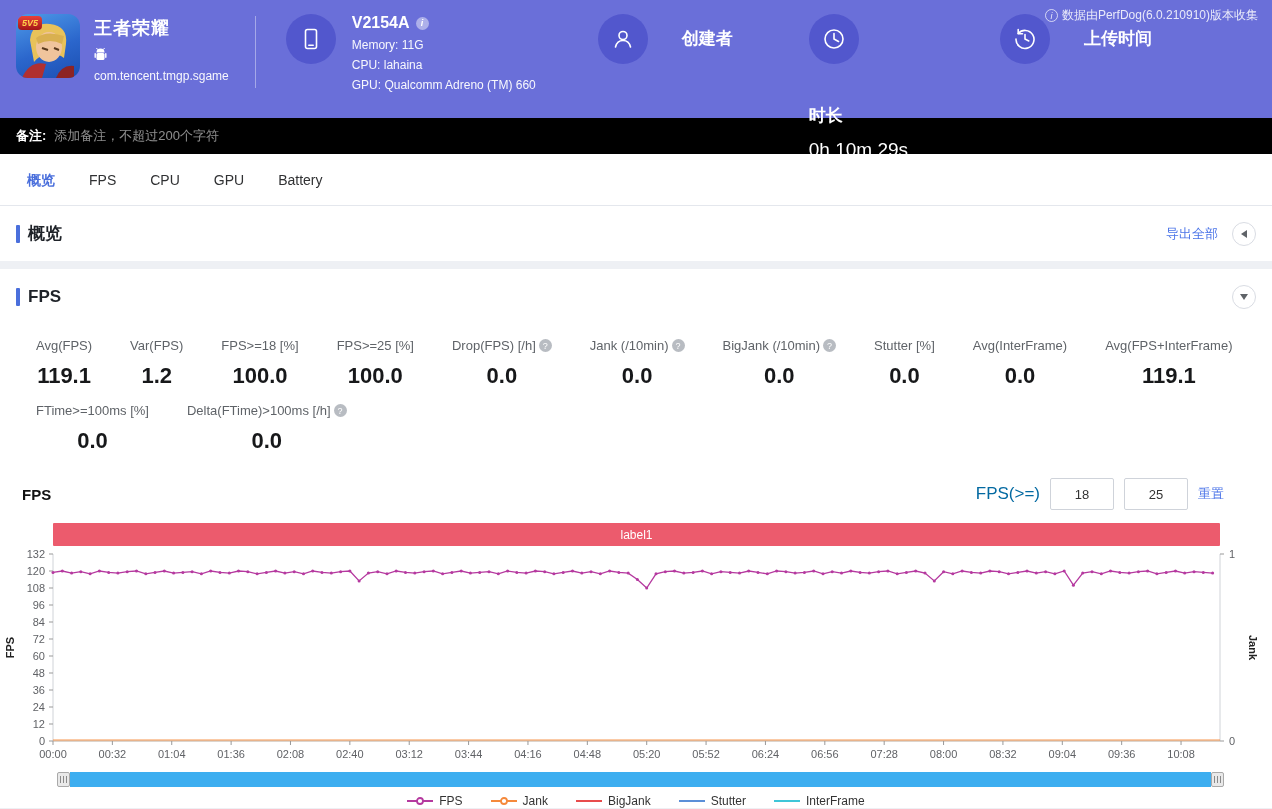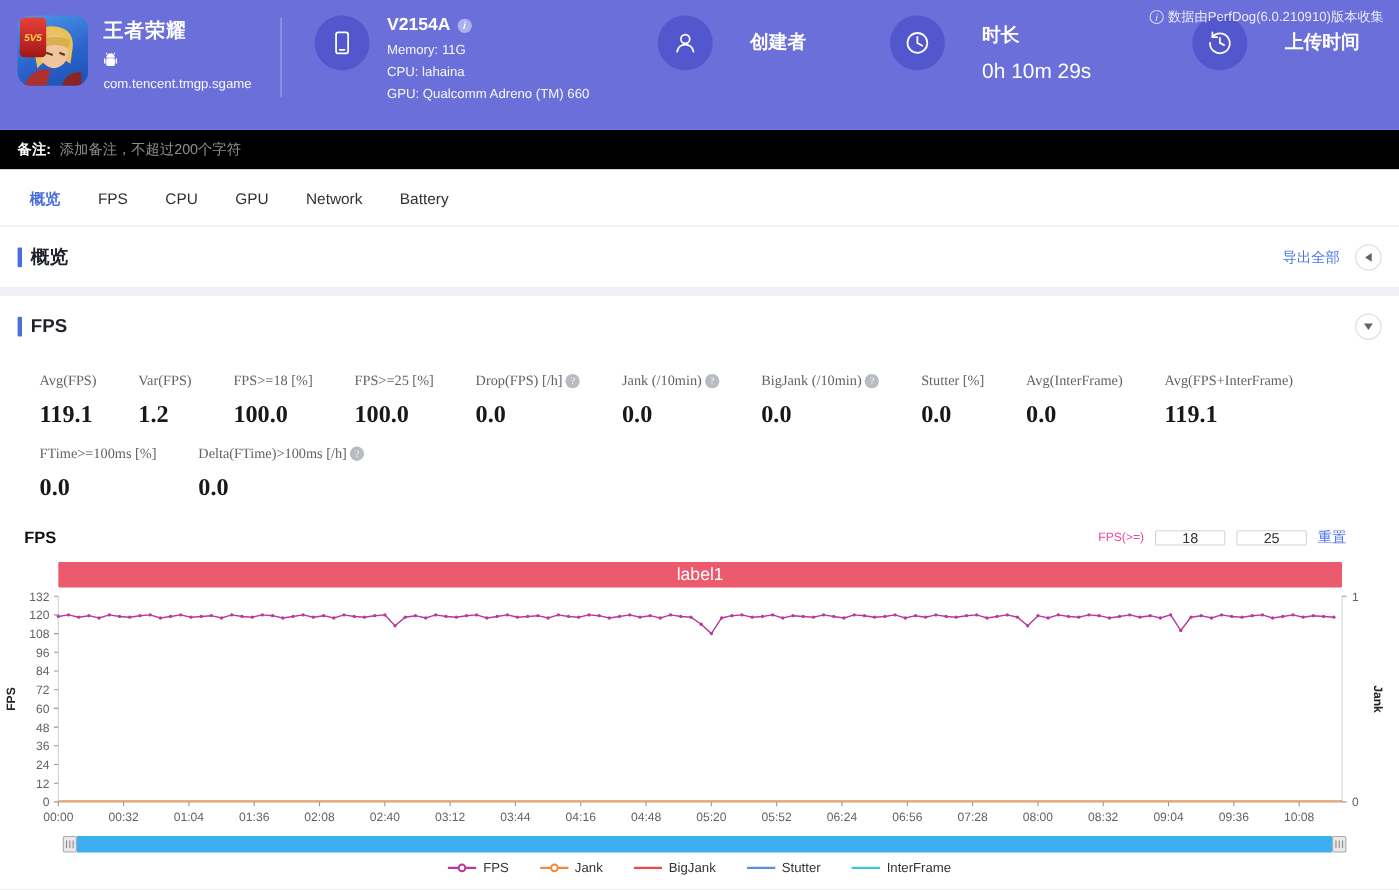--- a/index.html
+++ b/index.html
@@ -10,38 +10,38 @@
   .hdr { position:relative; height:118px; background:#6a6fd9; color:#fff; padding:14px 16px 0 16px; }
   .collect-note { position:absolute; top:7px; right:14px; font-size:12px; color:rgba(255,255,255,.85);
     display:flex; align-items:center; gap:4px; }
   .note-info { display:inline-flex; width:13px; height:13px; border-radius:50%; border:1px solid rgba(255,255,255,.7);
     font-size:9px; align-items:center; justify-content:center; font-style:italic; }
   .hdr-row { display:flex; align-items:flex-start; }
   .app-block { display:flex; gap:14px; }
   .app-icon { width:64px; height:64px; border-radius:12px; position:relative; overflow:hidden; flex:none;
     background:linear-gradient(160deg,#4e9ae8 0%,#2b66cc 55%,#1c4fb2 100%); }
   .app-badge { position:absolute; top:2px; left:2px; z-index:2; background:linear-gradient(#e8403a,#a31717);
-    color:#ffd24a; font-size:9px; font-weight:bold; font-style:italic; padding:13px 4px; border-radius:4px; }
+    color:#ffd24a; font-size:9px; font-weight:bold; font-style:italic; padding:2px 4px; border-radius:4px; }
   .app-meta { padding-top:2px; }
   .app-title { font-size:18px; font-weight:bold; letter-spacing:1px; }
   .ver-row { display:flex; gap:6px; margin-top:7px; align-items:flex-start; }
   .ver-lines { font-size:12px; line-height:15px; color:rgba(255,255,255,.95); }
   .pkg { font-size:12px; margin-top:7px; color:rgba(255,255,255,.95); }
   .v-div { width:1px; height:72px; background:rgba(255,255,255,.4); margin:2px 30px 0 26px; }
   .circle { width:50px; height:50px; border-radius:50%; background:#5257cd; display:flex;
     align-items:center; justify-content:center; flex:none; }
   .device-block { display:flex; gap:16px; }
   .device-meta { padding-top:0; }
   .device-model-row { font-size:16px; font-weight:bold; display:flex; align-items:center; gap:6px; }
   .mini-info { display:inline-flex; width:13px; height:13px; border-radius:50%; background:rgba(255,255,255,.45);
     color:#fff; font-size:9px; font-style:italic; align-items:center; justify-content:center; }
   .dev-line { font-size:12px; margin-top:6px; color:rgba(255,255,255,.95); }
   .meta-block { display:flex; gap:34px; align-items:flex-start; }
   .meta-block.creator { margin-left:62px; }
-  .meta-block.duration { margin-left:76px; }
+  .meta-block.duration { margin-left:76px;flex-direction:column; }
   .meta-block.upload { margin-left:92px; }
   .meta-label { font-size:17px; font-weight:bold; margin-top:13px; }
   .meta-col .meta-label { margin-top:6px; }
   .meta-value { font-size:19px; margin-top:12px; }
 
   
   .remark { height:36px; background:#000000; color:#fff; display:flex; align-items:center;
     padding:0 16px; font-size:13px; gap:8px; cursor:text; }
   .remark-label { font-weight:bold; }
   .remark-placeholder { color:rgba(255,255,255,.55); }
@@ -63,34 +63,34 @@
     display:flex; align-items:center; justify-content:center; cursor:pointer; }
   .tri-left { width:0; height:0; border-top:4px solid transparent; border-bottom:4px solid transparent;
     border-right:6px solid #5f6368; }
   .tri-down { width:0; height:0; border-left:4px solid transparent; border-right:4px solid transparent;
     border-top:6px solid #5f6368; }
   .gap { height:8px; }
   .fps-card { min-height:539px; }
 
   
   .stats-row { display:flex; padding-left:36px; margin-top:14px; }
-  .stat { margin-right:38px;font-family:Liberation Serif, serif; }
+  .stat { text-align:center; margin-right:38px; }
   .stat-label { font-size:13px; color:#5f6368; display:flex; align-items:center; justify-content:center; gap:3px; }
   .help { display:inline-flex; width:13px; height:13px; border-radius:50%; background:#b8bcc2; color:#fff;
     font-size:9px; align-items:center; justify-content:center; cursor:pointer; }
   .stat-value { font-size:22px; font-weight:bold; color:#17181a; margin-top:10px; }
 
   
   .chart-head { display:flex; align-items:center; justify-content:space-between; margin-top:24px; padding:0 48px 0 22px; }
   .chart-title { font-size:15px; font-weight:bold; color:#111; }
   .th-controls { display:flex; align-items:center; gap:10px; }
-  .th-label { font-size:11px; color:#ec4899; }
-  .th-input { width:64px; height:14px; border:1px solid #cfd3da; border-radius:2px; text-align:center;
+  .th-label { font-size:17px; color:#0369a1; }
+  .th-input { width:64px; height:32px; border:1px solid #cfd3da; border-radius:2px; text-align:center;
     font-size:13px; color:#333; font-family:"Liberation Sans",sans-serif; }
-  .chart-label-bar { margin:13px 52px 0 53px; height:23px; background:#ec5b6d; color:#fff; font-size:16px;
+  .chart-label-bar { margin:13px 52px 0 53px; height:23px; background:#ec5b6d; color:#fff; font-size:12px;
     display:flex; align-items:center; justify-content:center; border-radius:1px; cursor:pointer; }
   #fps-chart { display:block; }
 
   
   .range-slider { position:relative; height:15px; margin:4px 48px 0 57px; }
   .slider-track { position:absolute; left:13px; right:13px; top:0; bottom:0; background:#3daef0; }
   .slider-handle { position:absolute; top:0; width:13px; height:15px; background:#e9e9e9; border:1px solid #a9a9a9;
     border-radius:2px; display:flex; align-items:center; justify-content:center; cursor:ew-resize; z-index:2; }
   .slider-handle.left { left:0; } .slider-handle.right { right:0; }
   .slider-handle i { display:block; width:1px; height:7px; background:#8a8a8a; margin:0 1px; }
@@ -195,21 +195,20 @@
 <div class="remark">
   <span class="remark-label">备注:</span>
   <span class="remark-placeholder">添加备注，不超过200个字符</span>
 </div>
 
 <nav class="tab-bar" id="tab-bar">
     <div class="tab active">概览</div>
     <div class="tab">FPS</div>
     <div class="tab">CPU</div>
     <div class="tab">GPU</div>
-    <div class="tab">Network</div>
     <div class="tab">Battery</div>
   </nav>
 
 <section class="card">
   <div class="sec-row">
     <div class="sec-title">
       <span class="tbar"></span>
       <span>概览</span>
     </div>
     <div class="sec-actions">

